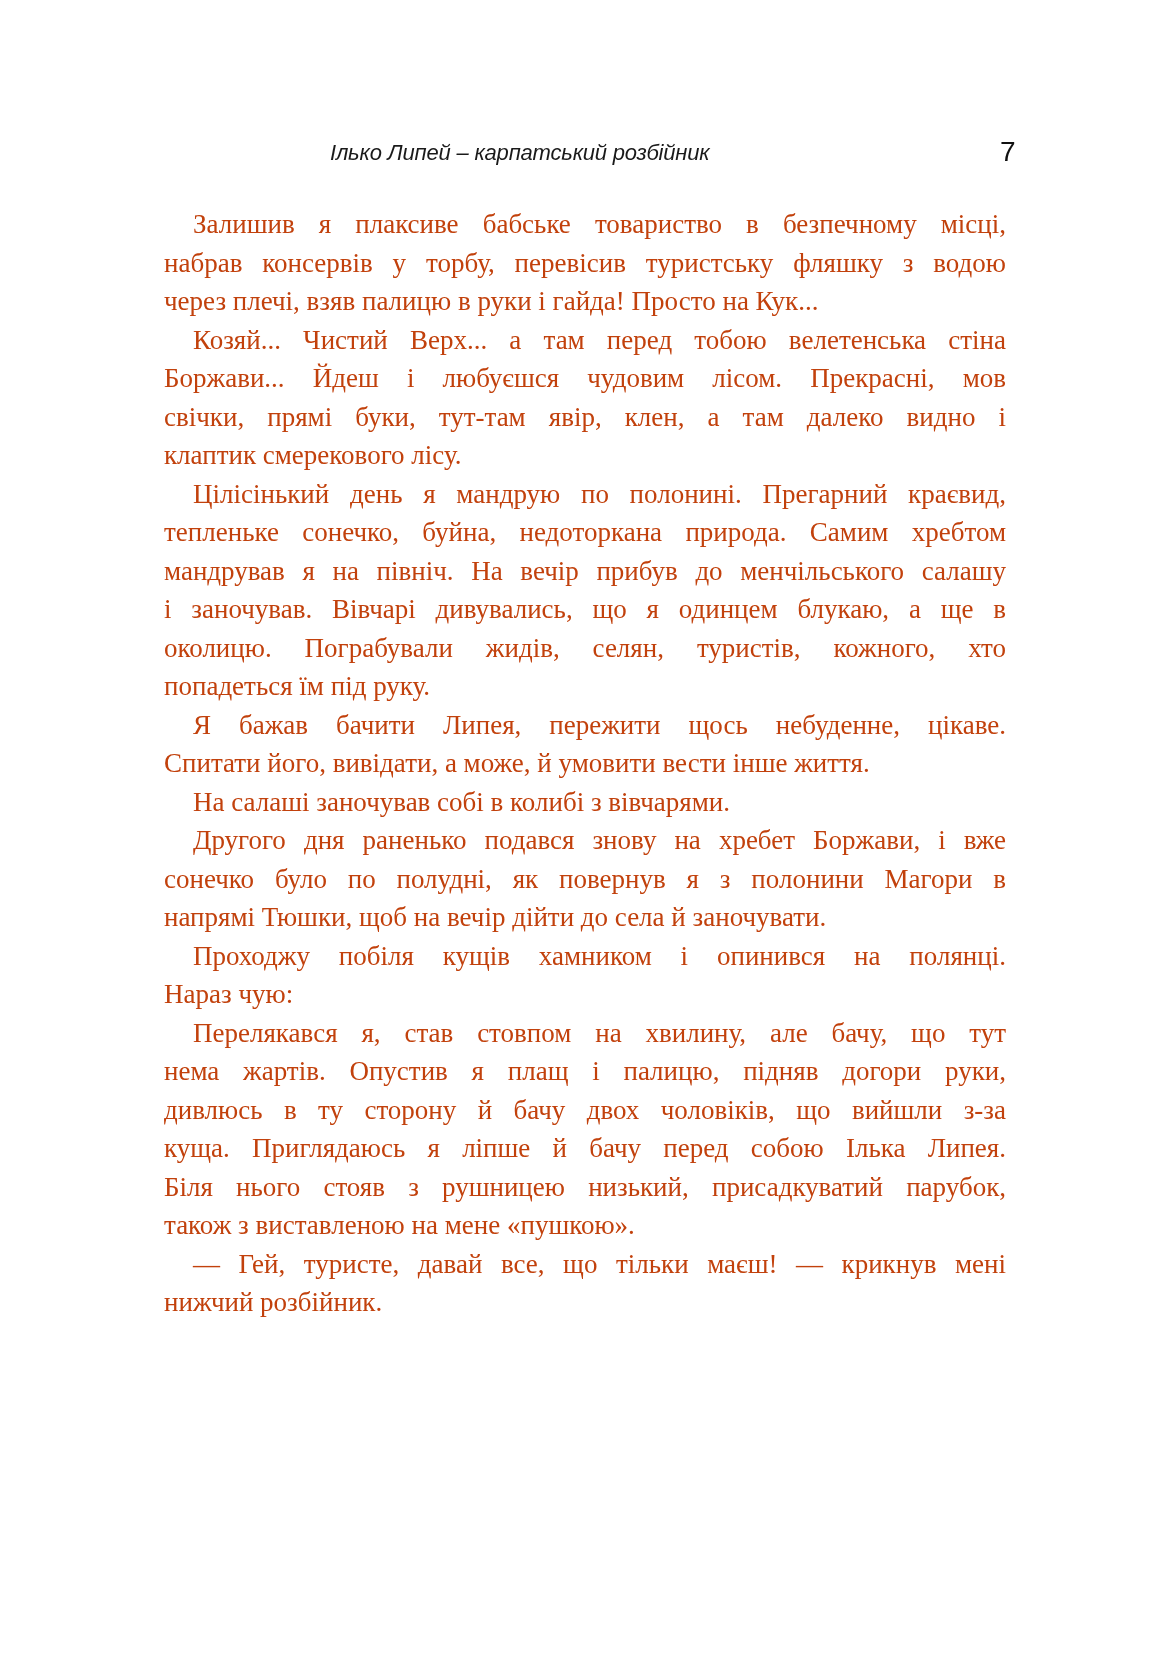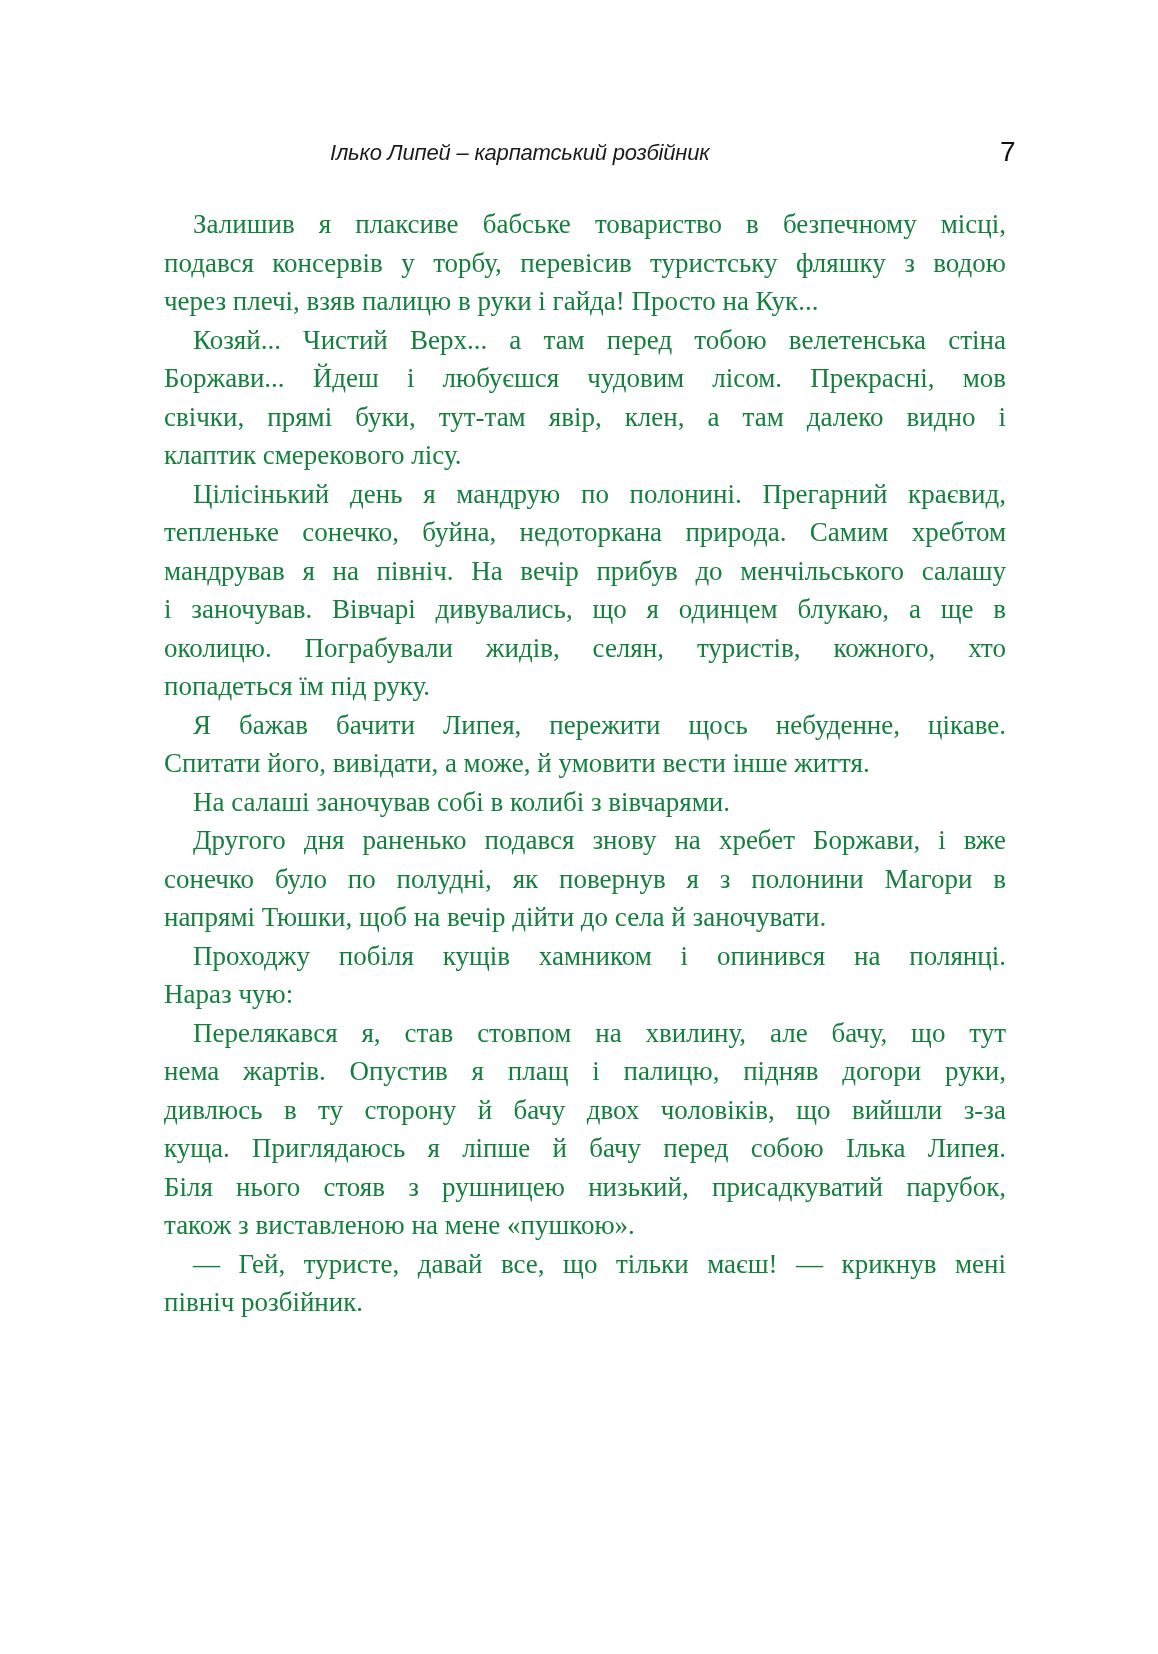--- a/index.html
+++ b/index.html
@@ -10,38 +10,38 @@
     font-family: "Liberation Sans", sans-serif; font-style: italic;
     font-size: 22px; letter-spacing: -0.2px; color: #1a1a1a; white-space: nowrap;
   }
   .page-number {
     position: absolute; left: 1000px; top: 136px;
     font-family: "Liberation Sans", sans-serif; font-size: 28px; color: #111;
   }
   .body { position: absolute; left: 164px; top: 205px; width: 842px; }
   .line {
     font-family: "Liberation Serif", serif; font-size: 27px;
-    height: 38.5px; line-height: 38.5px; white-space: nowrap; color: #15803d;
+    height: 38.5px; line-height: 38.5px; white-space: nowrap; color: #c2410c;
     text-align: justify; text-align-last: justify; overflow: visible;
   }
   .line.last { text-align-last: left; }
   .line.indent { padding-left: 29px; }
 </style>
 </head>
 <body>
 
 <div class="page">
   <div class="header-title">Ілько Липей – карпатський розбійник</div>
   <div class="page-number">7</div>
 
   <div class="body">
 
     <div>
       <div class="line indent">Залишив я плаксиве бабське товариство в безпечному місці,</div>
-      <div class="line">подався консервів у торбу, перевісив туристську фляшку з водою</div>
+      <div class="line">набрав консервів у торбу, перевісив туристську фляшку з водою</div>
       <div class="line last">через плечі, взяв палицю в руки і гайда! Просто на Кук...</div>
     </div>
 
     <div>
       <div class="line indent">Козяй... Чистий Верх... а там перед тобою велетенська стіна</div>
       <div class="line">Боржави... Йдеш і любуєшся чудовим лісом. Прекрасні, мов</div>
       <div class="line">свічки, прямі буки, тут-там явір, клен, а там далеко видно і</div>
       <div class="line last">клаптик смерекового лісу.</div>
     </div>
 
@@ -79,16 +79,16 @@
       <div class="line indent">Перелякався я, став стовпом на хвилину, але бачу, що тут</div>
       <div class="line">нема жартів. Опустив я плащ і палицю, підняв догори руки,</div>
       <div class="line">дивлюсь в ту сторону й бачу двох чоловіків, що вийшли з-за</div>
       <div class="line">куща. Приглядаюсь я ліпше й бачу перед собою Ілька Липея.</div>
       <div class="line">Біля нього стояв з рушницею низький, присадкуватий парубок,</div>
       <div class="line last">також з виставленою на мене «пушкою».</div>
     </div>
 
     <div>
       <div class="line indent">— Гей, туристе, давай все, що тільки маєш! — крикнув мені</div>
-      <div class="line last">північ розбійник.</div>
+      <div class="line last">нижчий розбійник.</div>
     </div>
   </div>
 </div>
 
 </body></html>

